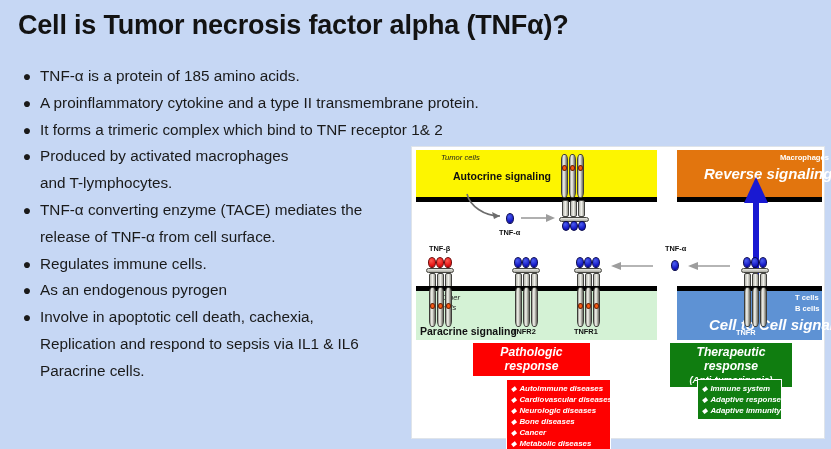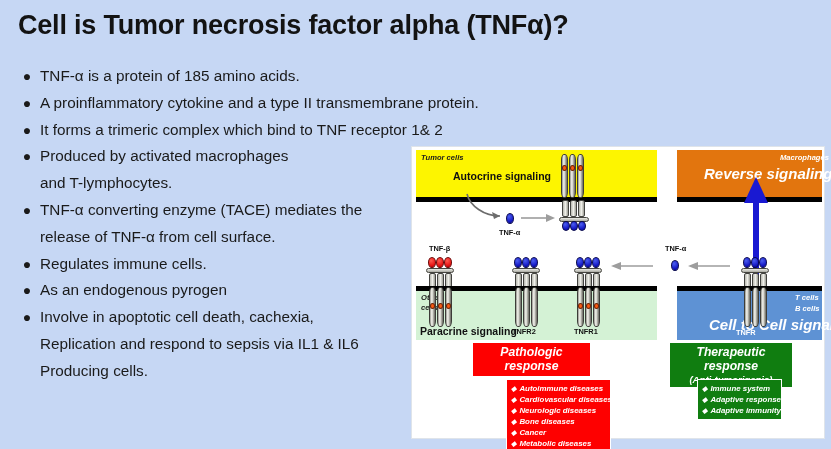--- a/index.html
+++ b/index.html
@@ -81,26 +81,26 @@
   .blue-box   { background: #5e92d4; }
 
   .lbl {
     position: absolute;
     white-space: nowrap;
     line-height: 1;
   }
   .lbl-cell-italic {
     font-size: 7.6px;
     font-style: italic;
-    font-weight: bold;
+    font-weight: normal;
     color: #1b1b1b;
+    margin-left: 20px;
   }
   .lbl-cell-italic-w {
     font-size: 7.6px;
-    font-style: italic;
     font-weight: bold;
     color: #ffffff;
   }
   .lbl-sig {
     font-size: 10.5px;
     font-weight: bold;
     color: #111111;
   }
   .lbl-sig-w {
     font-size: 15px;
@@ -238,21 +238,21 @@
     <div class="bullet-row">
       <span class="bullet-dot">●</span>
       <span class="bullet-text">Involve in apoptotic cell death, cachexia,</span>
     </div>
     <div class="bullet-row">
       <span class="bullet-dot blank">●</span>
       <span class="bullet-text">Replication and respond to sepsis via IL1 &amp; IL6</span>
     </div>
     <div class="bullet-row">
       <span class="bullet-dot blank">●</span>
-      <span class="bullet-text">Producing cells.</span>
+      <span class="bullet-text">Paracrine cells.</span>
     </div>
   </div>
 
   <div id="figure">
    <div class="fig-inner">
 
     <div class="band yellow-box" style="left:4px; top:3px; width:241px; height:50px;"></div>
     <div class="membrane" style="left:4px; top:50px; width:241px;"></div>
     <div class="lbl lbl-cell-italic" style="left:9px; top:7px;">Tumor cells</div>
     <div class="lbl lbl-sig" style="left:41px; top:24px;">Autocrine signaling</div>

